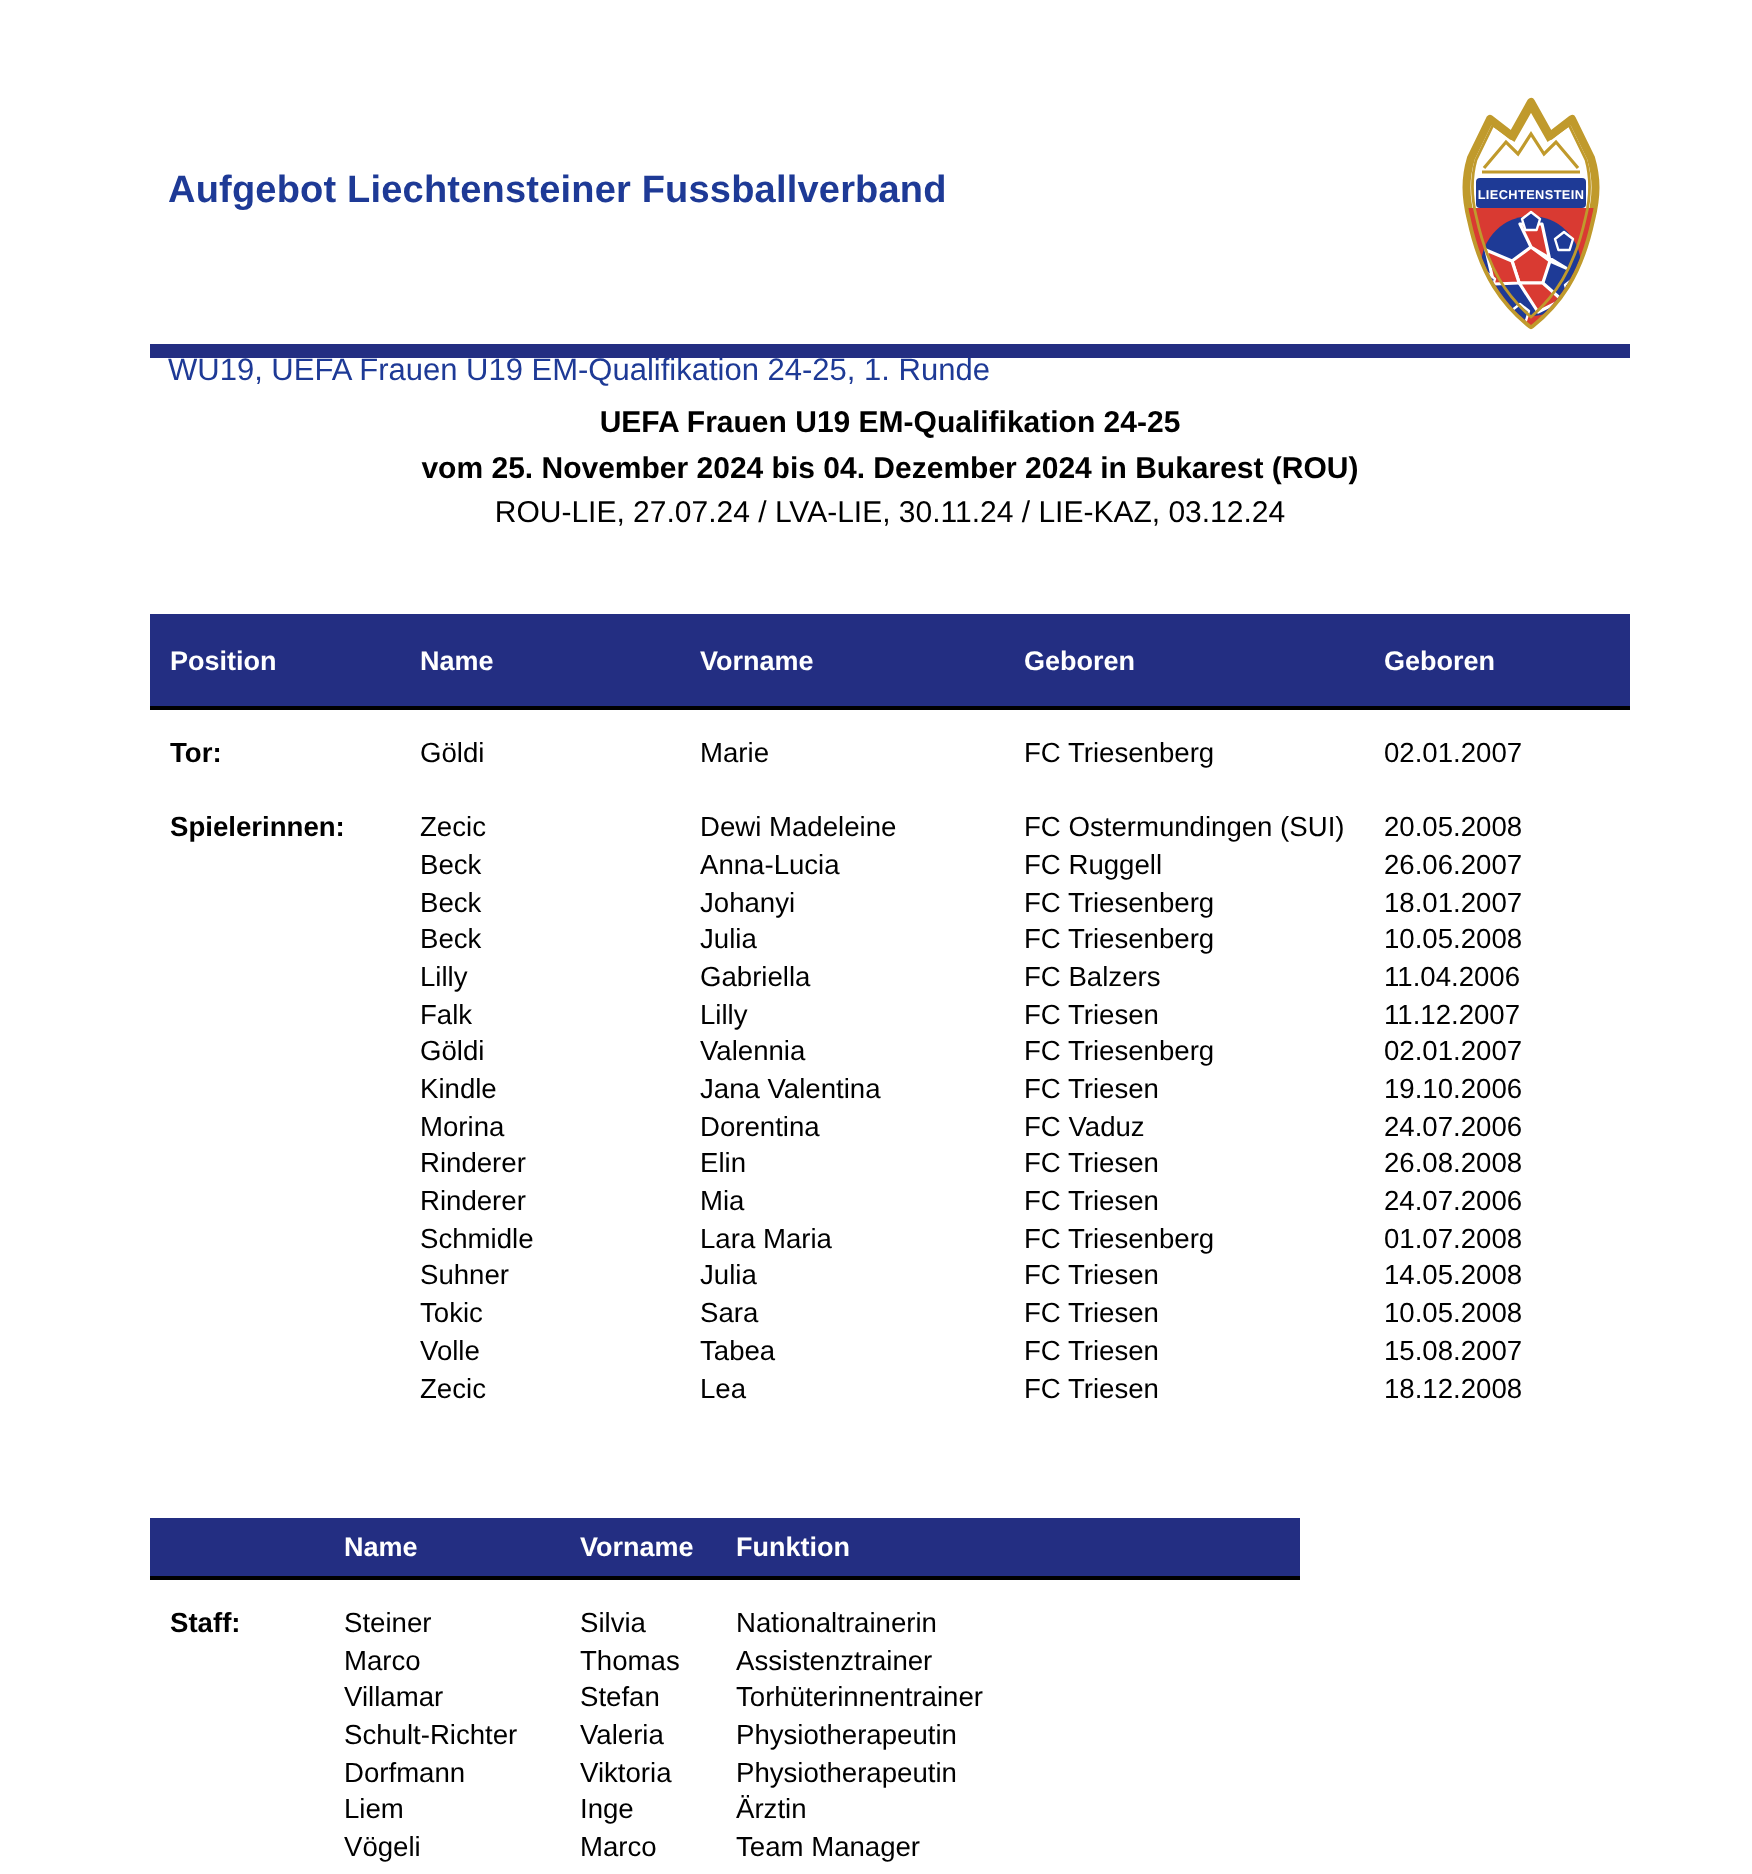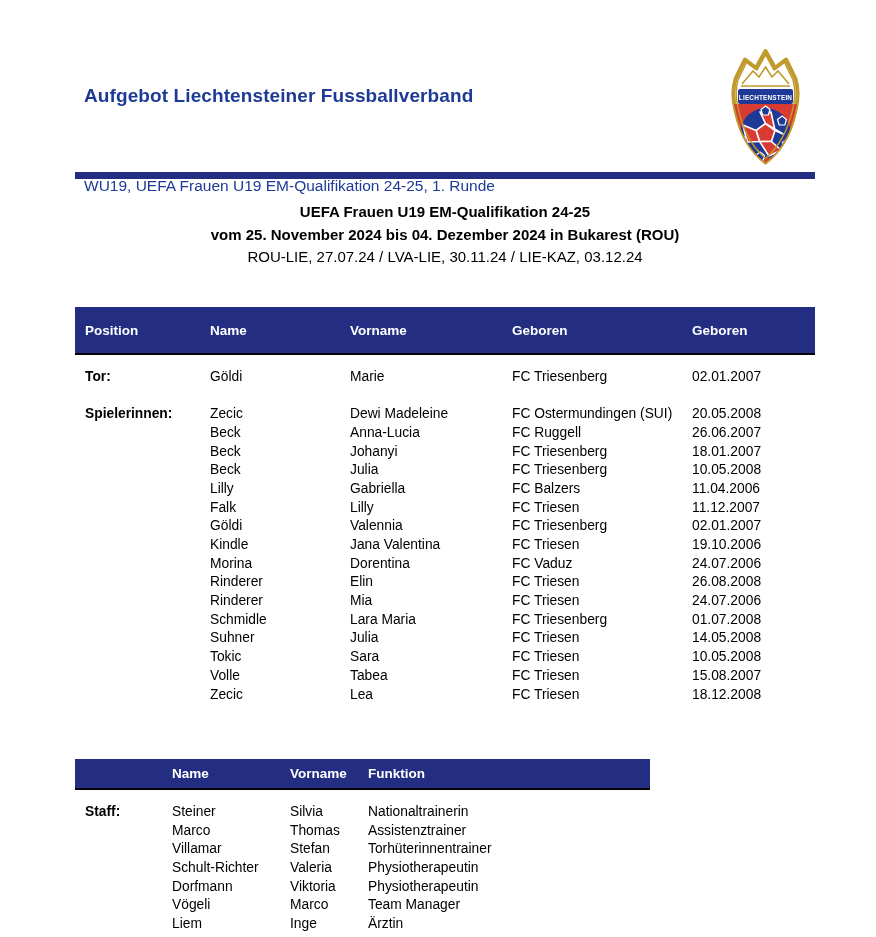--- a/index.html
+++ b/index.html
@@ -283,26 +283,26 @@
           <div class="cell">Physiotherapeutin</div>
         </div>
         <div class="row">
           <div class="cell"></div>
           <div class="cell">Dorfmann</div>
           <div class="cell">Viktoria</div>
           <div class="cell">Physiotherapeutin</div>
         </div>
         <div class="row">
           <div class="cell"></div>
+          <div class="cell">Liem</div>
+          <div class="cell">Inge</div>
+          <div class="cell">Ärztin</div>
+        </div>
+        <div class="row">
+          <div class="cell"></div>
           <div class="cell">Vögeli</div>
           <div class="cell">Marco</div>
           <div class="cell">Team Manager</div>
         </div>
-        <div class="row">
-          <div class="cell"></div>
-          <div class="cell">Liem</div>
-          <div class="cell">Inge</div>
-          <div class="cell">Ärztin</div>
-        </div>
       </div>
   </div>
 
 </div>
 
 </body></html>

